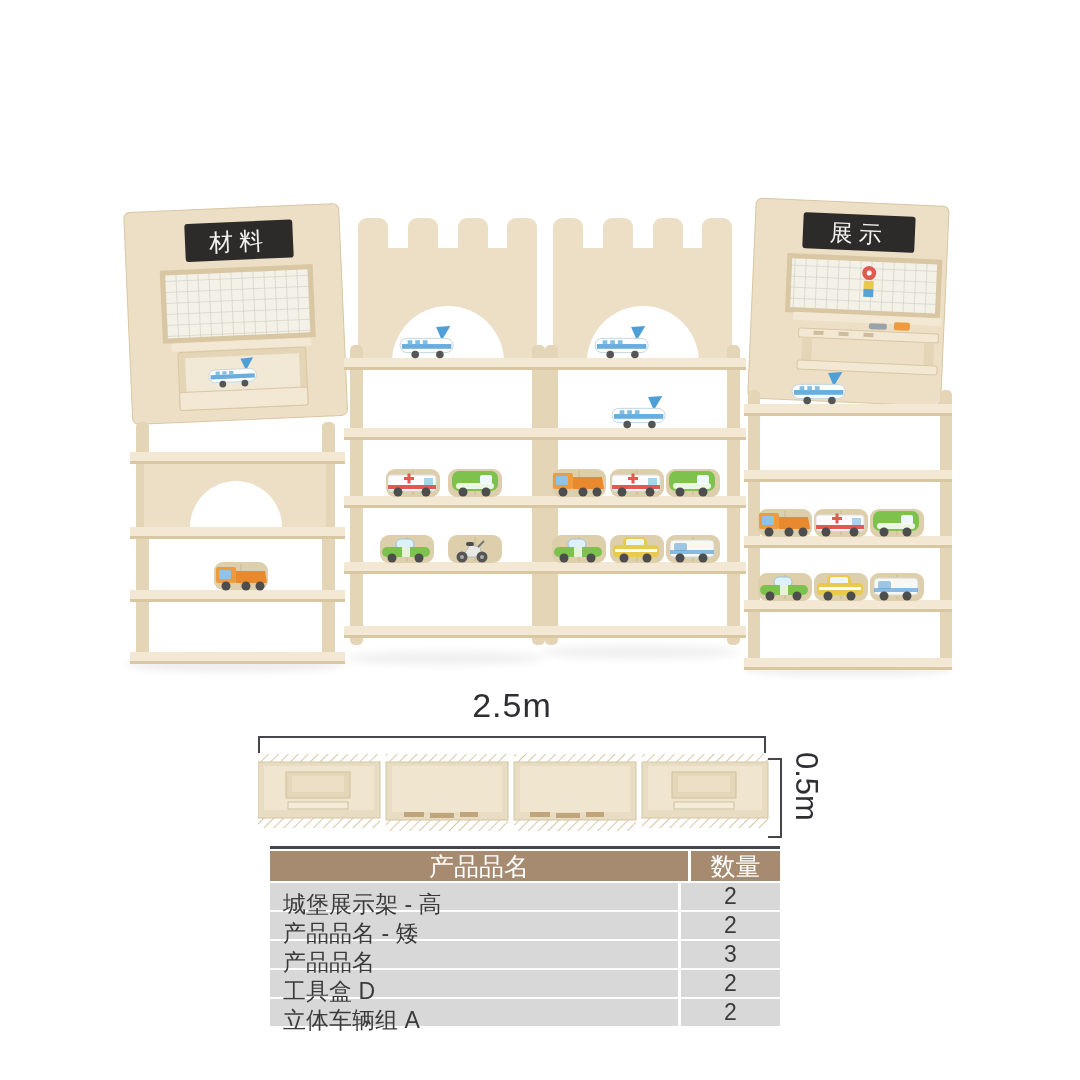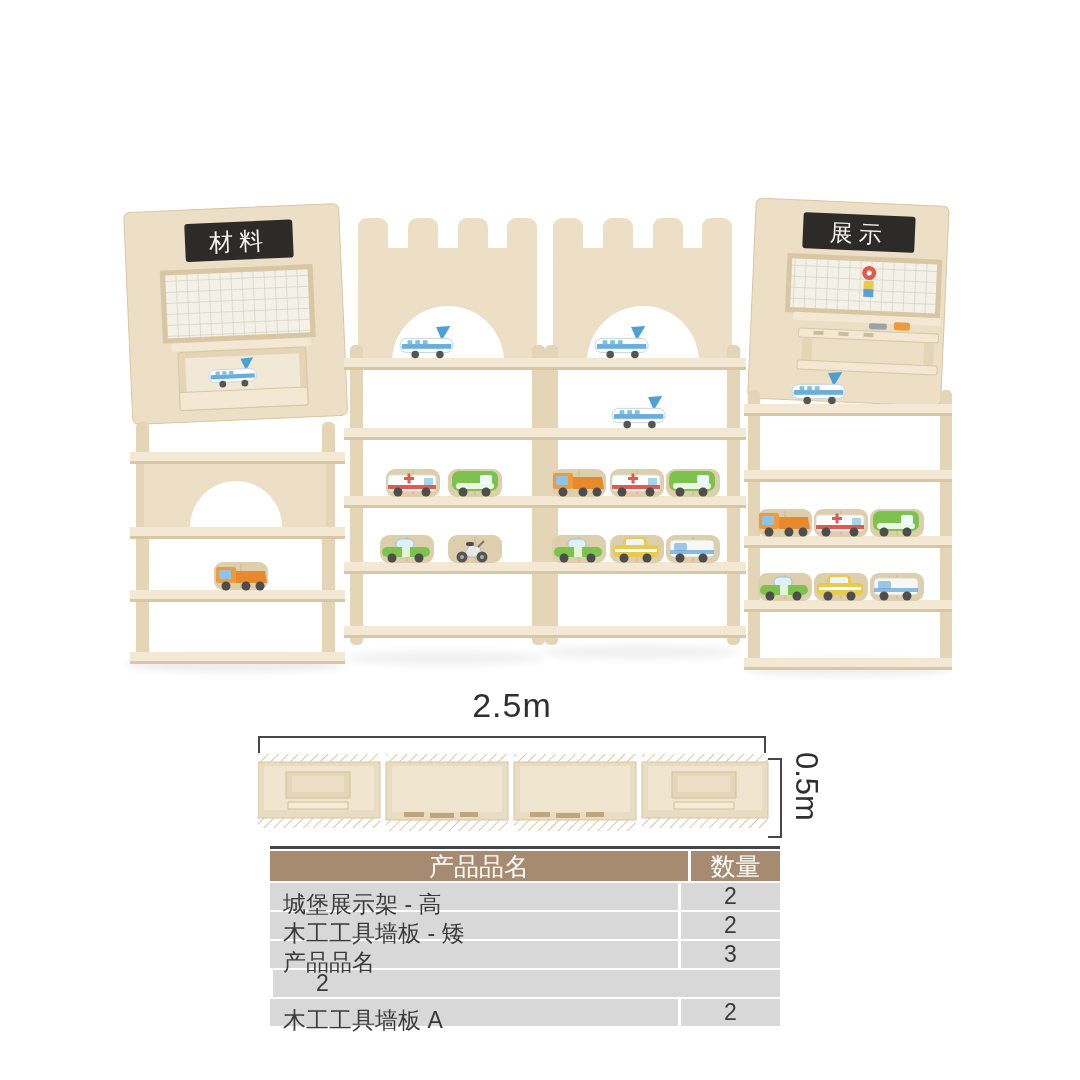--- a/index.html
+++ b/index.html
@@ -356,31 +356,32 @@
     <div class="c1">产品品名</div>
     <div class="cdiv"></div>
     <div class="c2">数量</div>
   </div>
   <div class="trow tdata">
     <div class="c1">城堡展示架 - 高</div>
     <div class="cdiv"></div>
     <div class="c2">2</div>
   </div>
   <div class="trow tdata">
-    <div class="c1">木工工具墙板 - 矮</div>
+    <div class="c1">产品品名 - 矮</div>
     <div class="cdiv"></div>
     <div class="c2">2</div>
   </div>
   <div class="trow tdata">
     <div class="c1">产品品名</div>
     <div class="cdiv"></div>
     <div class="c2">3</div>
   </div>
   <div class="trow tdata">
+    <div class="c1">工具盒 D</div>
     <div class="cdiv"></div>
     <div class="c2">2</div>
   </div>
   <div class="trow tdata">
-    <div class="c1">木工工具墙板 A</div>
+    <div class="c1">立体车辆组 A</div>
     <div class="cdiv"></div>
     <div class="c2">2</div>
   </div>
 </div>
 
 </body></html>

